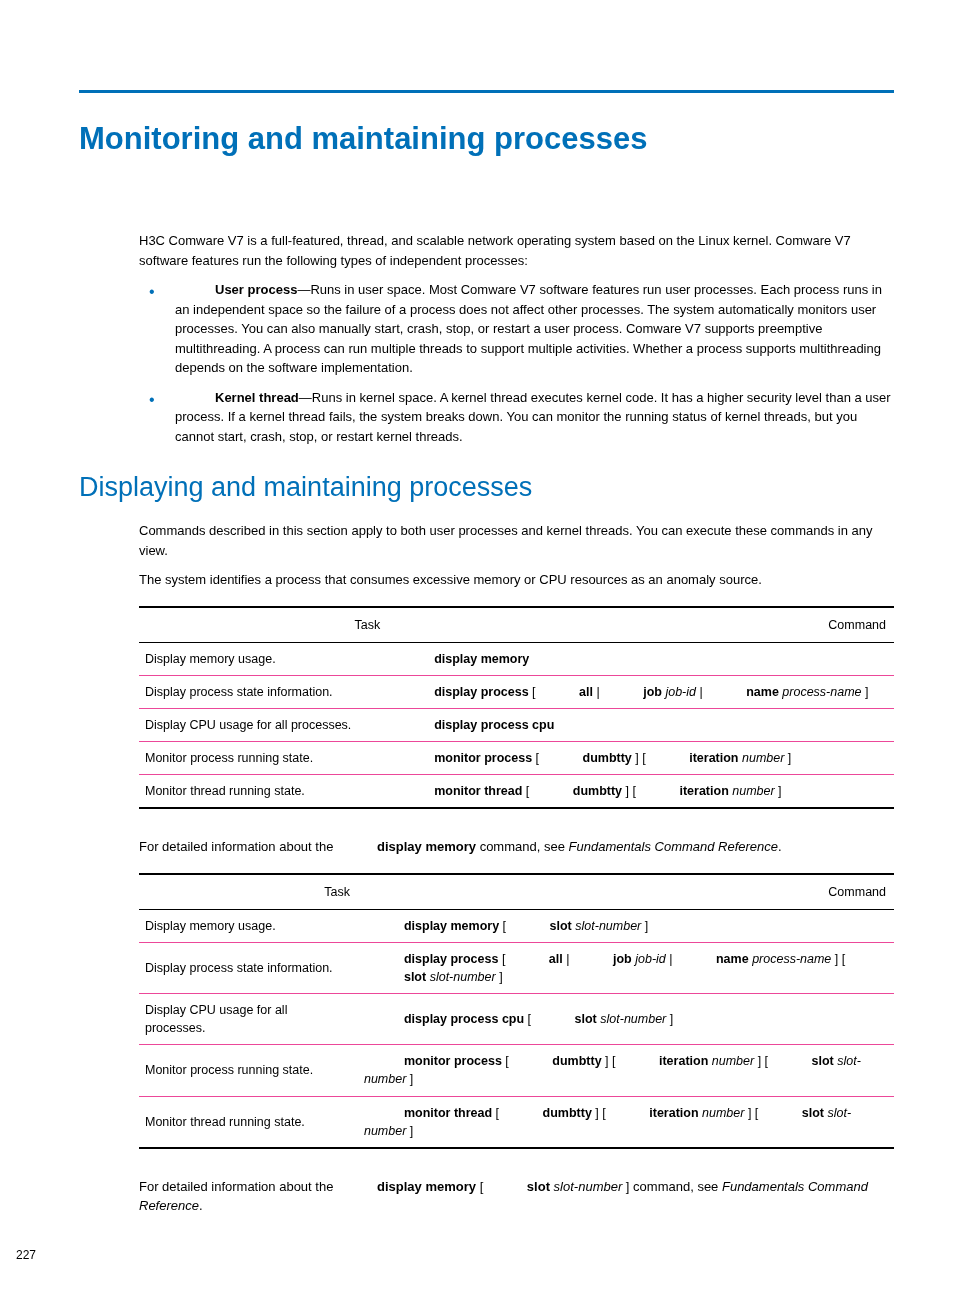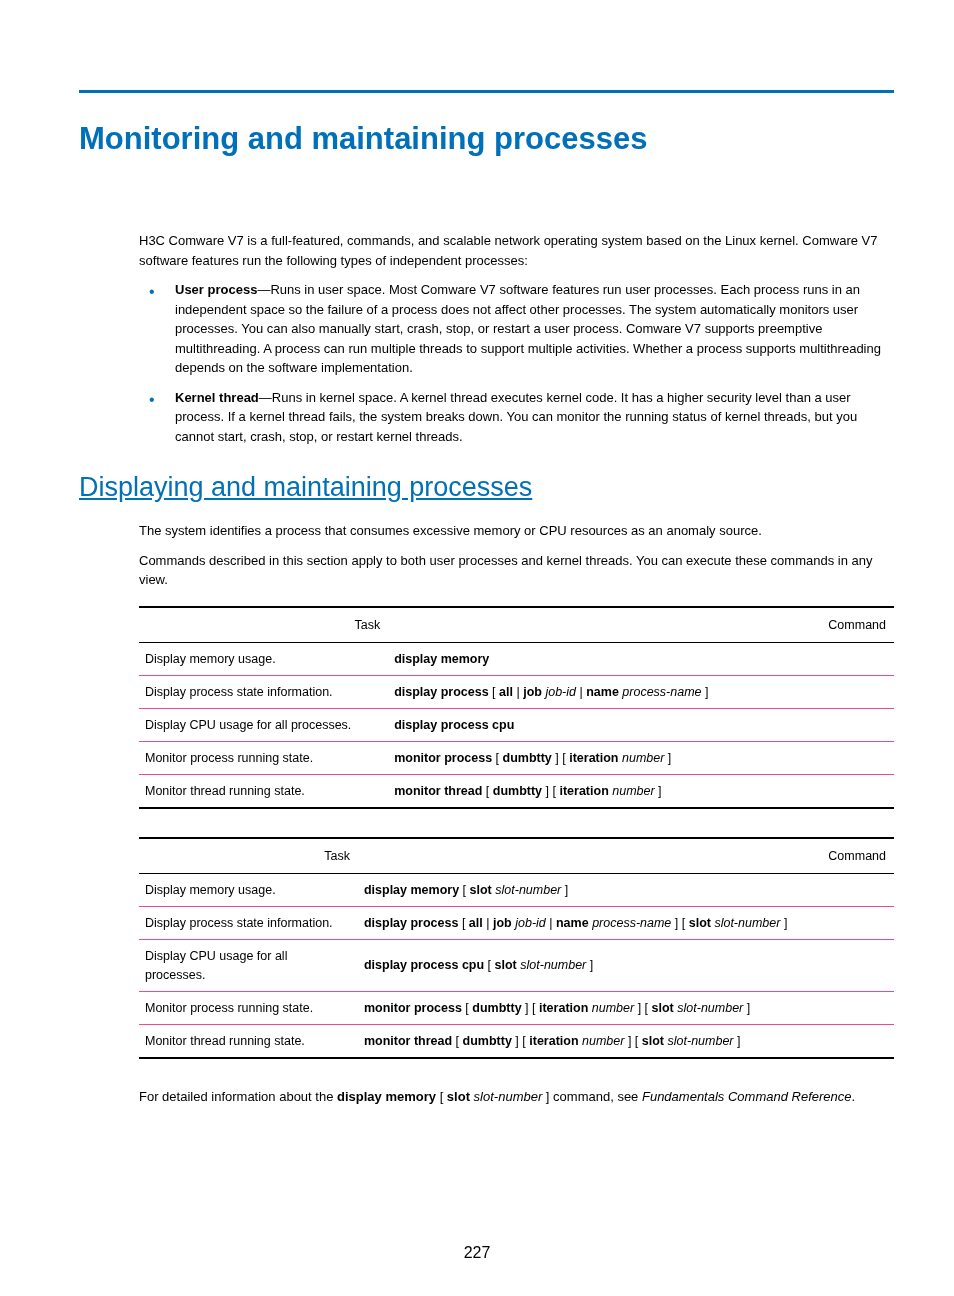--- a/index.html
+++ b/index.html
@@ -25,21 +25,20 @@
     margin-bottom: 74px;
     font-family: "Arial Narrow", Arial, sans-serif;
     letter-spacing: 0;
   }
   .h2 {
     color: #0070b8;
     font-size: 27px;
     font-weight: 400;
     margin: 26px 0 18px 0;
     font-family: "Arial Narrow", Arial, sans-serif;
-    text-decoration: underline;
   }
   .body-text {
     font-size: 13px;
     line-height: 1.5;
     margin: 0 0 10px 60px;
   }
   .bullet-list {
     list-style: none;
     margin-left: 60px;
   }
@@ -51,21 +50,21 @@
     margin-bottom: 10px;
   }
   .bullet-item::before {
     content: "•";
     position: absolute;
     left: 10px;
     top: 0;
     color: #0070b8;
     font-size: 16px;
   }
-  .bold { font-weight: 700; }
+  .bold { font-weight: 700; margin-left: 40px; }
   .ital { font-style: italic; }
   table {
     border-collapse: collapse;
     width: calc(100% - 60px);
     margin-left: 60px;
     margin-top: 16px;
     margin-bottom: 28px;
     font-size: 12.5px;
   }
   thead tr {
@@ -82,43 +81,42 @@
   td {
     padding: 7px 8px 7px 6px;
     line-height: 1.45;
     vertical-align: middle;
   }
   .col-task { width: 33%; }
   .col-task2 { width: 29%; }
   .page-number {
     position: absolute;
     bottom: 34px;
-    left: 0; right: 0;
-    text-align: center;
-    font-size: 16px;
+    left: 16px; right: 0;
+    font-size: 12px;
   }
 </style>
 </head>
 <body>
 
 <div class="page">
   <div class="top-rule"></div>
   <h1 class="h1">Monitoring and maintaining processes</h1>
 
-  <p class="body-text">H3C Comware V7 is a full-featured, commands, and scalable network operating system based on the Linux kernel. Comware V7 software features run the following types of independent processes:</p>
+  <p class="body-text">H3C Comware V7 is a full-featured, thread, and scalable network operating system based on the Linux kernel. Comware V7 software features run the following types of independent processes:</p>
 
   <ul class="bullet-list" id="bullet-list">
       <li class="bullet-item"><span class="bold">User process</span>—Runs in user space. Most Comware V7 software features run user processes. Each process runs in an independent space so the failure of a process does not affect other processes. The system automatically monitors user processes. You can also manually start, crash, stop, or restart a user process. Comware V7 supports preemptive multithreading. A process can run multiple threads to support multiple activities. Whether a process supports multithreading depends on the software implementation.</li>
       <li class="bullet-item"><span class="bold">Kernel thread</span>—Runs in kernel space. A kernel thread executes kernel code. It has a higher security level than a user process. If a kernel thread fails, the system breaks down. You can monitor the running status of kernel threads, but you cannot start, crash, stop, or restart kernel threads.</li>
     </ul>
 
   <h2 class="h2">Displaying and maintaining processes</h2>
 
+  <p class="body-text">Commands described in this section apply to both user processes and kernel threads. You can execute these commands in any view.</p>
   <p class="body-text">The system identifies a process that consumes excessive memory or CPU resources as an anomaly source.</p>
-  <p class="body-text">Commands described in this section apply to both user processes and kernel threads. You can execute these commands in any view.</p>
 
   <table>
     <thead>
       <tr>
         <th class="col-task">Task</th>
         <th>Command</th>
       </tr>
     </thead>
     <tbody id="tbody1">
         <tr>
@@ -137,20 +135,21 @@
           <td>Monitor process running state.</td>
           <td><span class="bold">monitor process</span> [ <span class="bold">dumbtty</span> ] [ <span class="bold">iteration</span> <span class="ital">number</span> ]</td>
         </tr>
         <tr>
           <td>Monitor thread running state.</td>
           <td><span class="bold">monitor thread</span> [ <span class="bold">dumbtty</span> ] [ <span class="bold">iteration</span> <span class="ital">number</span> ]</td>
         </tr>
       </tbody>
   </table>
 
+  <p class="body-text" id="after1">For detailed information about the <span class="bold">display memory</span> command, see <span class="ital">Fundamentals Command Reference</span>.</p>
 
   <table>
     <thead>
       <tr>
         <th class="col-task2">Task</th>
         <th>Command</th>
       </tr>
     </thead>
     <tbody id="tbody2">
         <tr>

